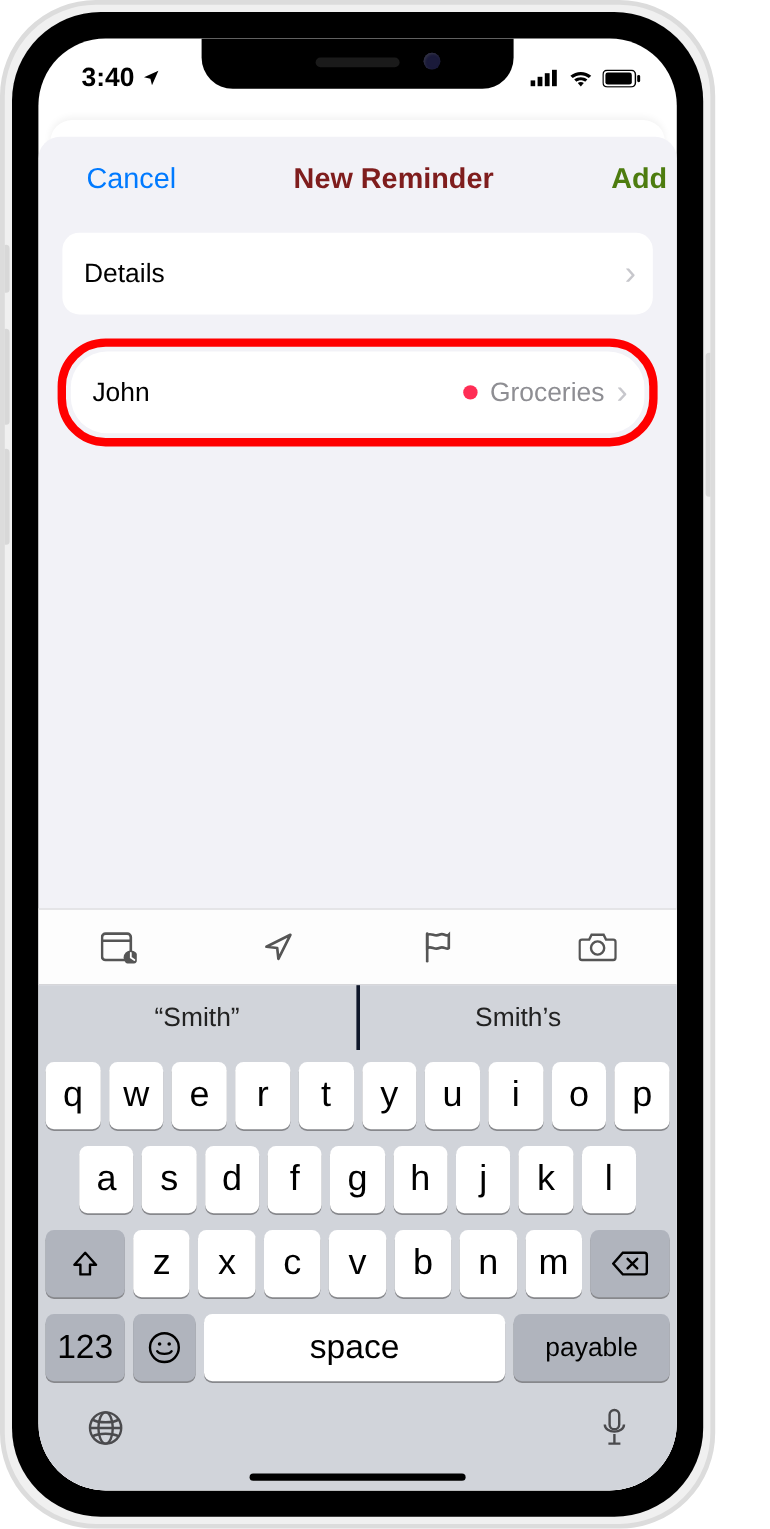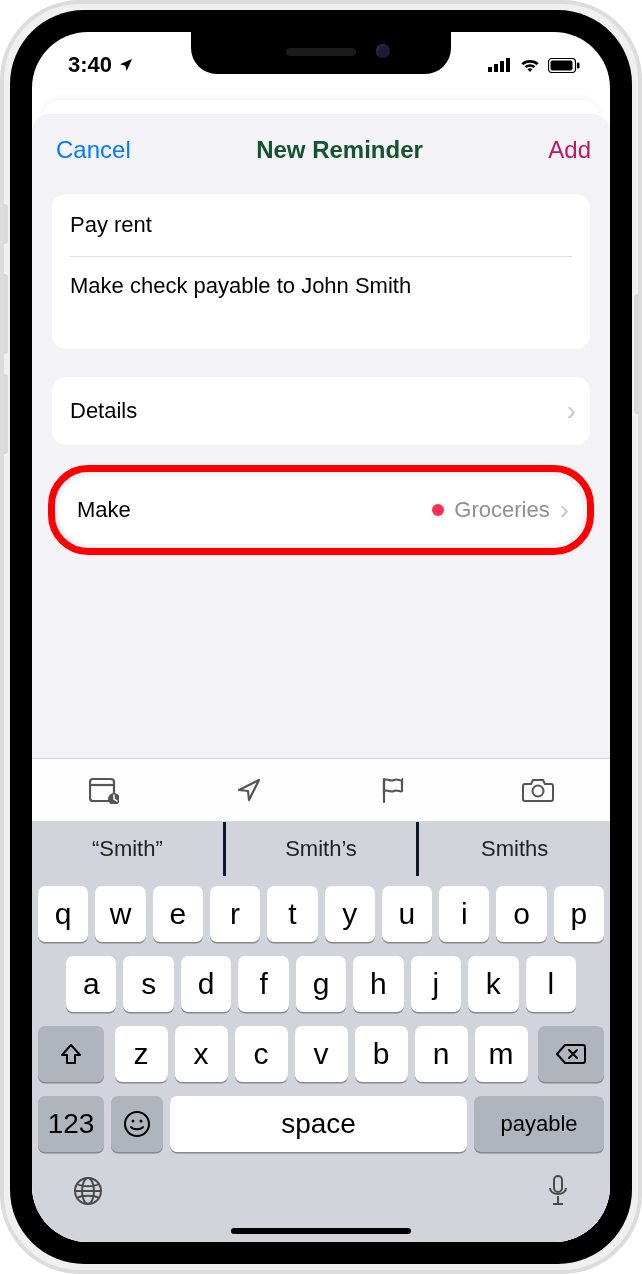--- a/index.html
+++ b/index.html
@@ -1,18 +1,18 @@
 <!DOCTYPE html>
 <html><head>
 <meta charset="utf-8">
 <style>
   * { box-sizing: border-box; margin: 0; padding: 0; }
   html, body { width: 642px; height: 1274px; background: #fff; font-family: -apple-system, "Helvetica Neue", Arial, sans-serif; }
   .frame {
-    width: 642px; height: 1274px;
+    width: 596px; height: 1274px;
     background: #f0f0f0;
     position: relative;
     border-radius: 80px;
     border: 4px solid #dcdcdc;
     overflow: hidden;
   }
   .bezel {
     position: absolute; inset: 6px;
     border-radius: 74px;
     background: #000;
@@ -60,25 +60,25 @@
     background: #fff; border-top-left-radius: 18px; border-top-right-radius: 18px;
     box-shadow: 0 -2px 6px rgba(0,0,0,0.05);
   }
   .sheet-front {
     position: absolute; top: 82px; left: 0; right: 0; bottom: 0;
     background: #f2f2f7; border-top-left-radius: 18px; border-top-right-radius: 18px;
     display: flex; flex-direction: column;
   }
   .nav {
     display: flex; align-items: flex-start; justify-content: space-between;
-    padding: 22px 19px 12px 24px; font-size: 24px;
+    padding: 22px 8px 12px 24px; font-size: 24px; margin-left: 16px;
   }
   .nav .cancel { color: #007aff; font-weight: 400; }
-  .nav .title  { color: #14532d; font-weight: 600; font-size: 24px; }
-  .nav .add    { color: #be185d; font-weight: 400; }
+  .nav .title  { color: #7f1d1d; font-weight: 600; font-size: 24px; }
+  .nav .add    { color: #4d7c0f; font-weight: 700; }
 
   .content { padding: 18px 20px 0 20px; flex: 1; overflow: hidden; }
 
   .card {
     background: #fff; border-radius: 14px; overflow: hidden;
   }
   .card.title-notes { margin-bottom: 28px; }
   .title-input, .notes-input {
     width: 100%; border: none; outline: none; background: transparent;
     font-size: 22px; padding: 18px 18px; font-family: inherit;
@@ -200,36 +200,31 @@
 
     <div class="sheet-front">
       <div class="nav">
         <span class="cancel">Cancel</span>
         <span class="title">New Reminder</span>
         <span class="add">Add</span>
       </div>
 
       <div class="content">
 
-        <div class="card title-notes">
-          <input class="title-input" value="Pay rent" style="">
-          <hr class="divider">
-          <input class="notes-input" value="Make check payable to John Smith" style="">
-        </div>
 
         <div class="card details-card row">
           <span>Details</span>
           <span class="right">
             <span class="chevron">›</span>
           </span>
         </div>
 
         <div class="highlight-ring">
           <div class="card row">
-            <span>Make</span>
+            <span>John</span>
             <span class="right">
               <span class="dot"></span>
               <span>Groceries</span>
               <span class="chevron">›</span>
             </span>
           </div>
         </div>
       </div>
 
       <div class="toolbar">
@@ -256,21 +251,20 @@
           <svg width="32" height="26" viewBox="0 0 32 26">
             <path d="M3 7 L9 7 L11 3 L21 3 L23 7 L29 7 A2 2 0 0 1 31 9 L31 22 A2 2 0 0 1 29 24 L3 24 A2 2 0 0 1 1 22 L1 9 A2 2 0 0 1 3 7 Z" stroke="#555" stroke-width="2" fill="none"></path>
             <circle cx="16" cy="14" r="5.5" stroke="#555" stroke-width="2" fill="none"></circle>
           </svg>
         </div>
       </div>
 
       <div class="predictive">
         <div class="pred">“Smith”</div>
         <div class="pred">Smith’s</div>
-        <div class="pred">Smiths</div>
       </div>
 
       <div class="keyboard">
         <div class="krow" id="krow1">
             <div class="key">q</div>
             <div class="key">w</div>
             <div class="key">e</div>
             <div class="key">r</div>
             <div class="key">t</div>
             <div class="key">y</div>

